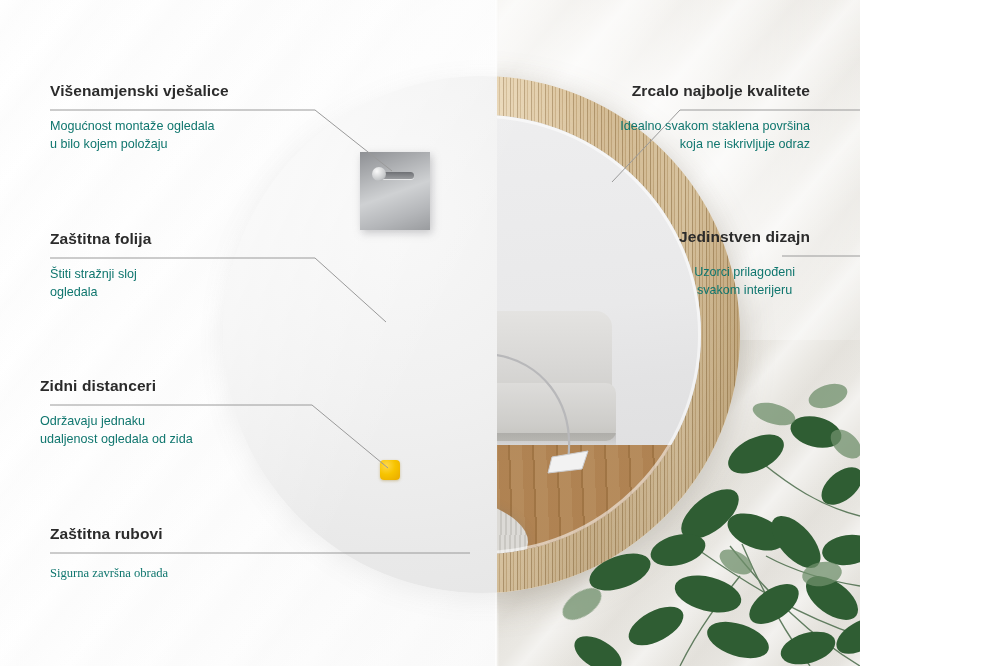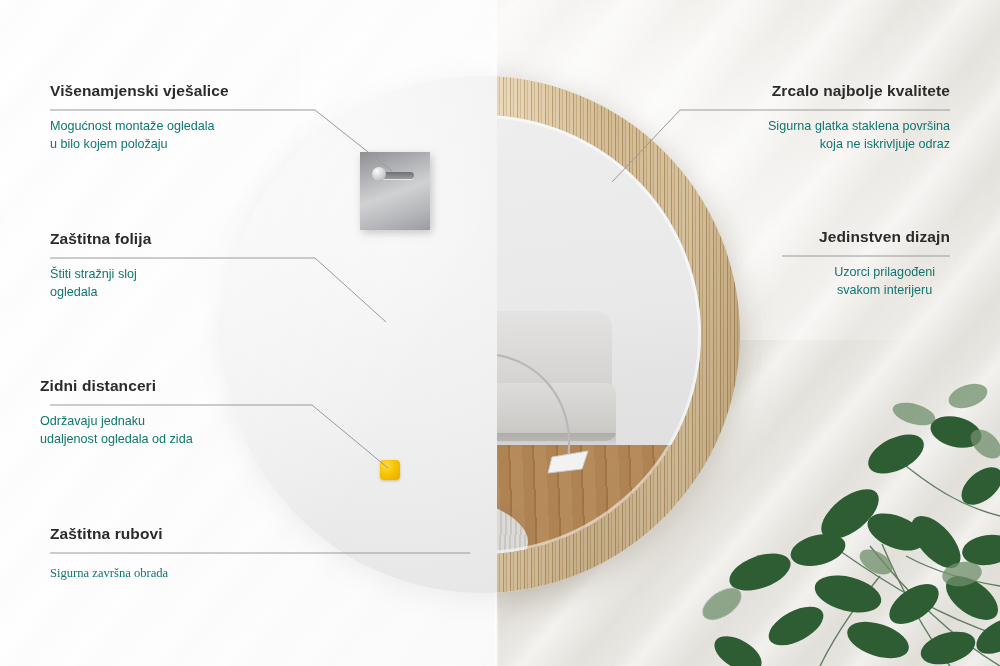--- a/index.html
+++ b/index.html
@@ -3,21 +3,21 @@
 <meta charset="utf-8">
 <title>Mirror Product Infographic</title>
 <style>
   * { margin:0; padding:0; box-sizing:border-box; }
   html,body { width:1000px; height:666px; overflow:hidden; }
   body {
     font-family:"Liberation Sans", sans-serif;
     background:#ffffff;
     position:relative;
   }
-  #stage { position:absolute; inset:0; width:1000px; height:666px; overflow:hidden; }
+  #stage { position:absolute; inset:0; width:860px; height:666px; overflow:hidden; }
 
   
   .bg-left {
     position:absolute; left:0; top:0; width:497px; height:666px;
     background:linear-gradient(100deg,#ffffff 0%,#fdfdfd 55%,#fafafa 100%);
   }
   .bg-right {
     position:absolute; left:497px; top:0; width:503px; height:666px;
     background:linear-gradient(135deg,#f2f0ec 0%,#eceae5 40%,#e8e6e1 75%,#e4e2dc 100%);
   }
@@ -262,21 +262,21 @@
 udaljenost ogledala od zida</div>
   </div>
 
   <div class="label left" style="left:50px; top:525px;">
     <div class="title">Zaštitna rubovi</div>
     <div class="desc" style="margin-top:21px;font-family:Liberation Serif, serif;">Sigurna završna obrada</div>
   </div>
 
   <div class="label right" style="right:50px; top:82px;">
     <div class="title">Zrcalo najbolje kvalitete</div>
-    <div class="desc" style="margin-top:17px;">Sigurna glatka staklena površina
+    <div class="desc" style="margin-top:17px;">Idealno svakom staklena površina
 koja ne iskrivljuje odraz</div>
   </div>
 
   <div class="label right" style="right:50px; top:228px;">
     <div class="title">Jedinstven dizajn</div>
     <div class="desc" style="margin-top:17px;text-align:center;">Uzorci prilagođeni
 svakom interijeru</div>
   </div>
 
   <div class="foliage">

